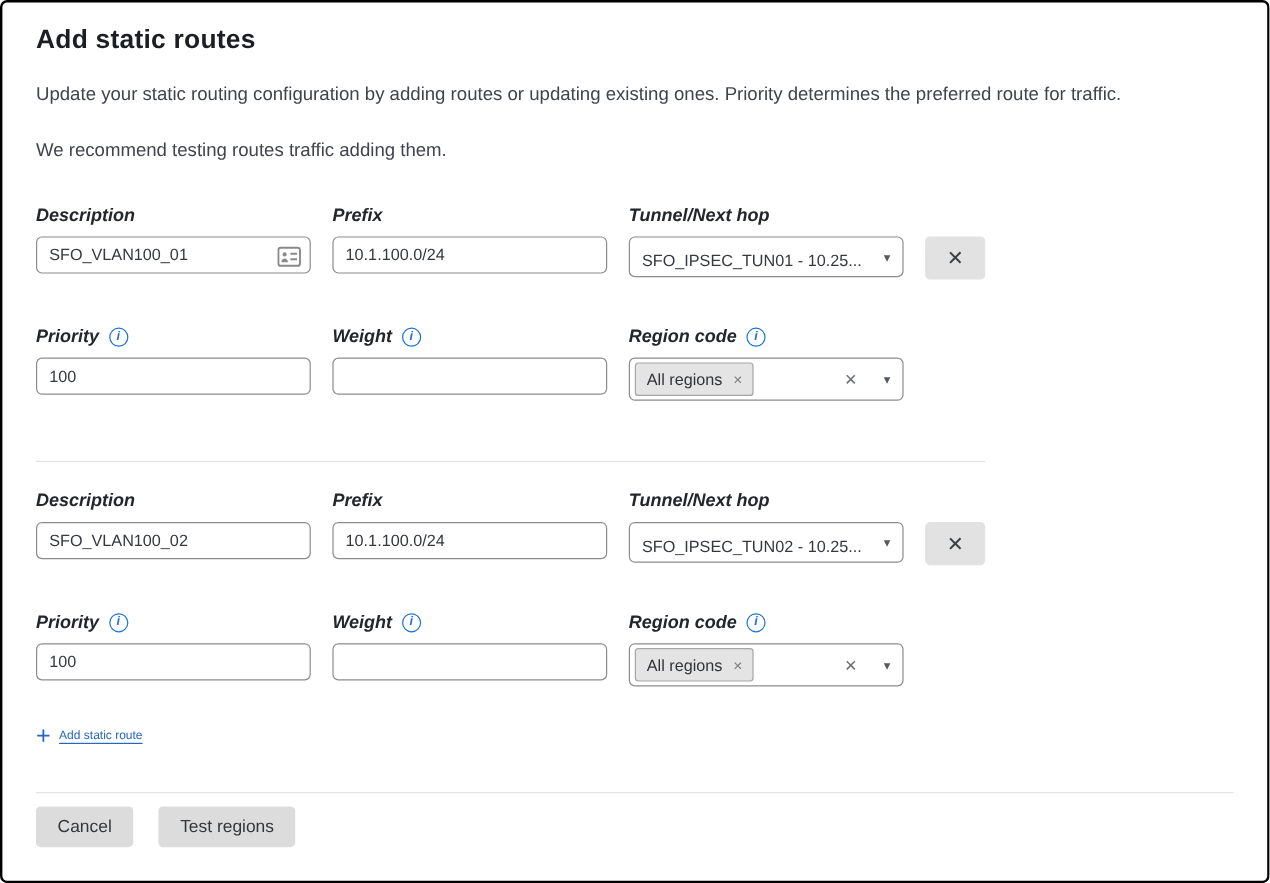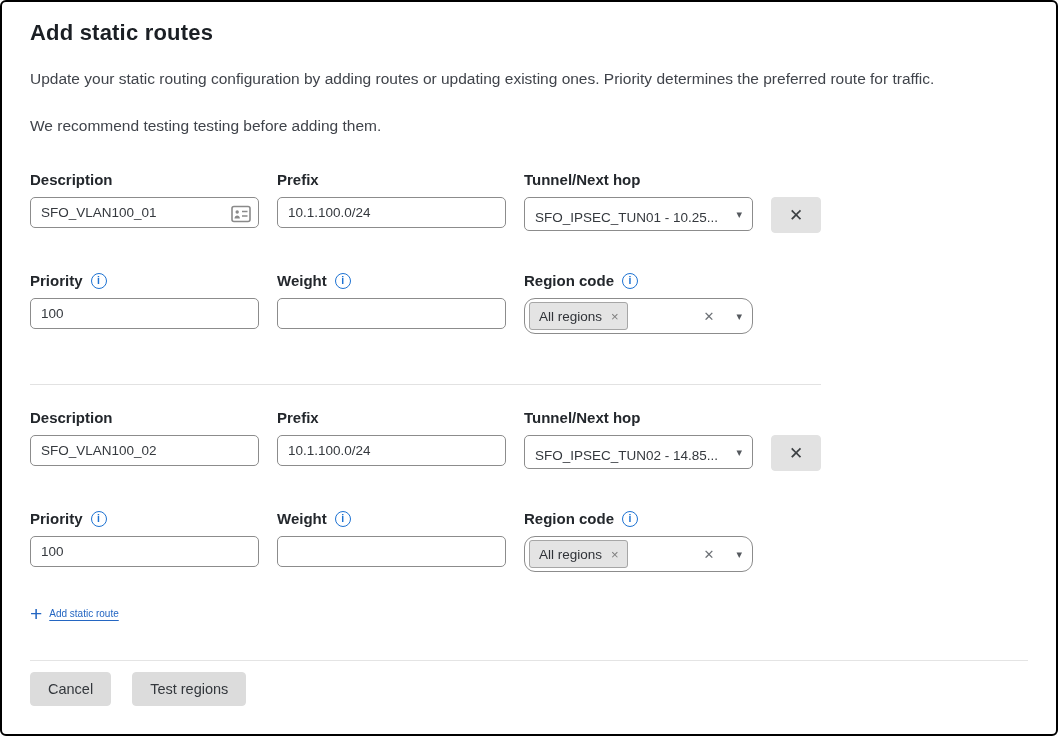--- a/index.html
+++ b/index.html
@@ -28,21 +28,21 @@
 
   .grid {
     display: grid;
     grid-template-columns: 229px 229px 229px 50px;
     column-gap: 18px;
   }
 
   .field-label {
     font-size: 15px; font-weight: 700; color: #23272c;
     margin-bottom: 9px;
-    display: flex; align-items: center; gap: 8px;
+    display: flex; align-items: center; gap: 8px; font-style: italic;
   }
   .row2-label { margin-top: 39px; }
 
   .info-icon {
     width: 16px; height: 16px;
     border: 1.4px solid #1d72d2; border-radius: 50%;
     color: #1d72d2; font-size: 10.5px; font-weight: 700;
     display: inline-flex; align-items: center; justify-content: center;
     line-height: 1; cursor: default; flex: 0 0 auto;
   }
@@ -76,21 +76,21 @@
   .remove-btn {
     width: 50px; height: 36px;
     background: #e2e2e2; border: 1px solid #e2e2e2; border-radius: 4px;
     font-size: 17px; color: #3c4043; cursor: pointer;
     display: flex; align-items: center; justify-content: center;
     font-family: "Liberation Sans", sans-serif;
   }
 
   .multiselect {
     width: 100%; height: 36px;
-    border: 1px solid #8c8c8c; border-radius: 11px;
+    border: 1px solid #8c8c8c; border-radius: 5px;
     padding: 0 10px 0 4px;
     background: #ffffff;
     display: flex; align-items: center; cursor: pointer;
   }
   .chip {
     background: #e4e4e4; border: 1px solid #a6a6a6; border-radius: 3px;
     height: 28px; padding: 0 8px 0 9px;
     font-size: 13.5px; color: #303338;
     display: inline-flex; align-items: center; gap: 9px;
   }
@@ -133,21 +133,21 @@
   .btn-blue { background: #1672e8; color: #ffffff; padding: 0 19px; border-color: #1672e8; }
 </style>
 </head>
 <body>
 
 <div class="dialog">
 
   <h1 class="title">Add static routes</h1>
 
   <p class="intro">Update your static routing configuration by adding routes or updating existing ones. Priority determines the preferred route for traffic.</p>
-  <p class="note">We recommend testing testing before adding them.</p>
+  <p class="note">We recommend testing routes traffic adding them.</p>
 
   <div class="form-area">
 
     <div class="route-block">
       <div class="grid">
         <div class="field-label">
           <span>Description</span>
         </div>
         <div class="field-label">
           <span>Prefix</span>
@@ -224,21 +224,21 @@
         </div>
         <div></div>
 
         <div class="input-wrap">
           <input class="text-input" type="text" value="SFO_VLAN100_02" style="">
         </div>
         <div class="input-wrap">
           <input class="text-input" type="text" value="10.1.100.0/24" style="">
         </div>
         <div class="select">
-          <span class="select-text">SFO_IPSEC_TUN02 - 14.85...</span>
+          <span class="select-text">SFO_IPSEC_TUN02 - 10.25...</span>
           <span class="caret">▾</span>
         </div>
         <button class="remove-btn">✕</button>
 
         <div class="field-label row2-label">
           <span>Priority</span>
           <span class="info-icon">i</span>
         </div>
         <div class="field-label row2-label">
           <span>Weight</span>

